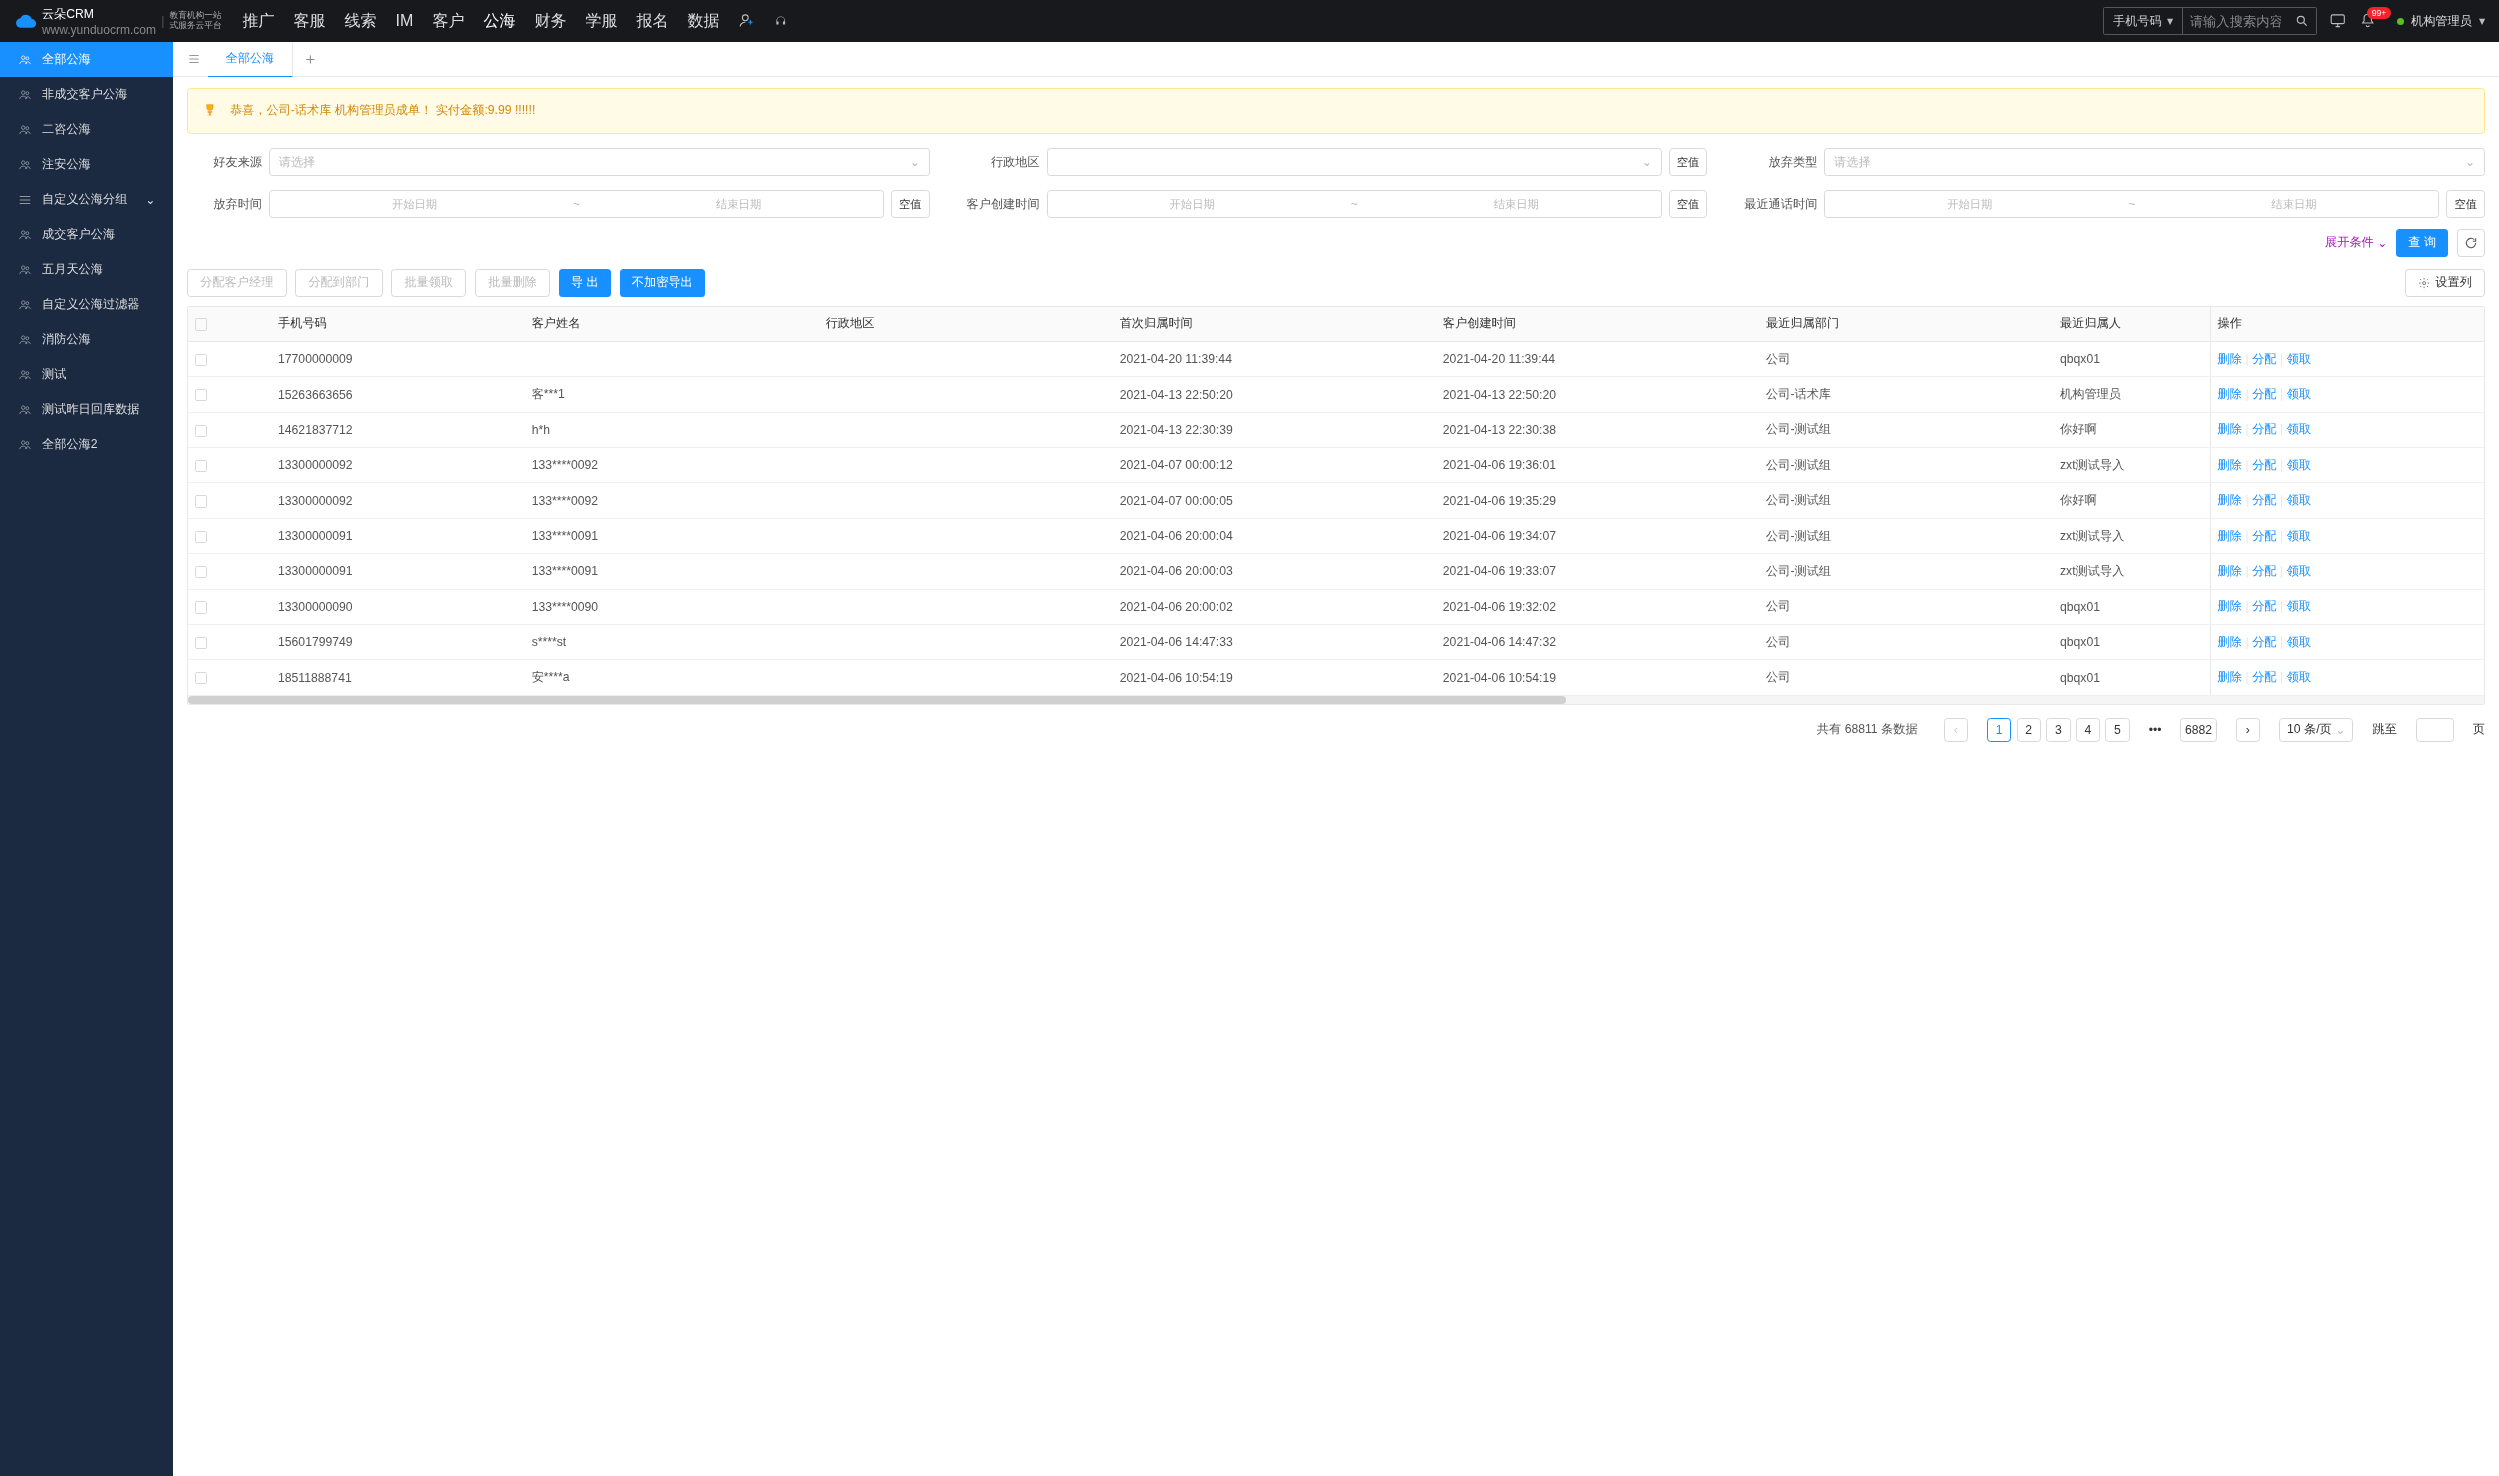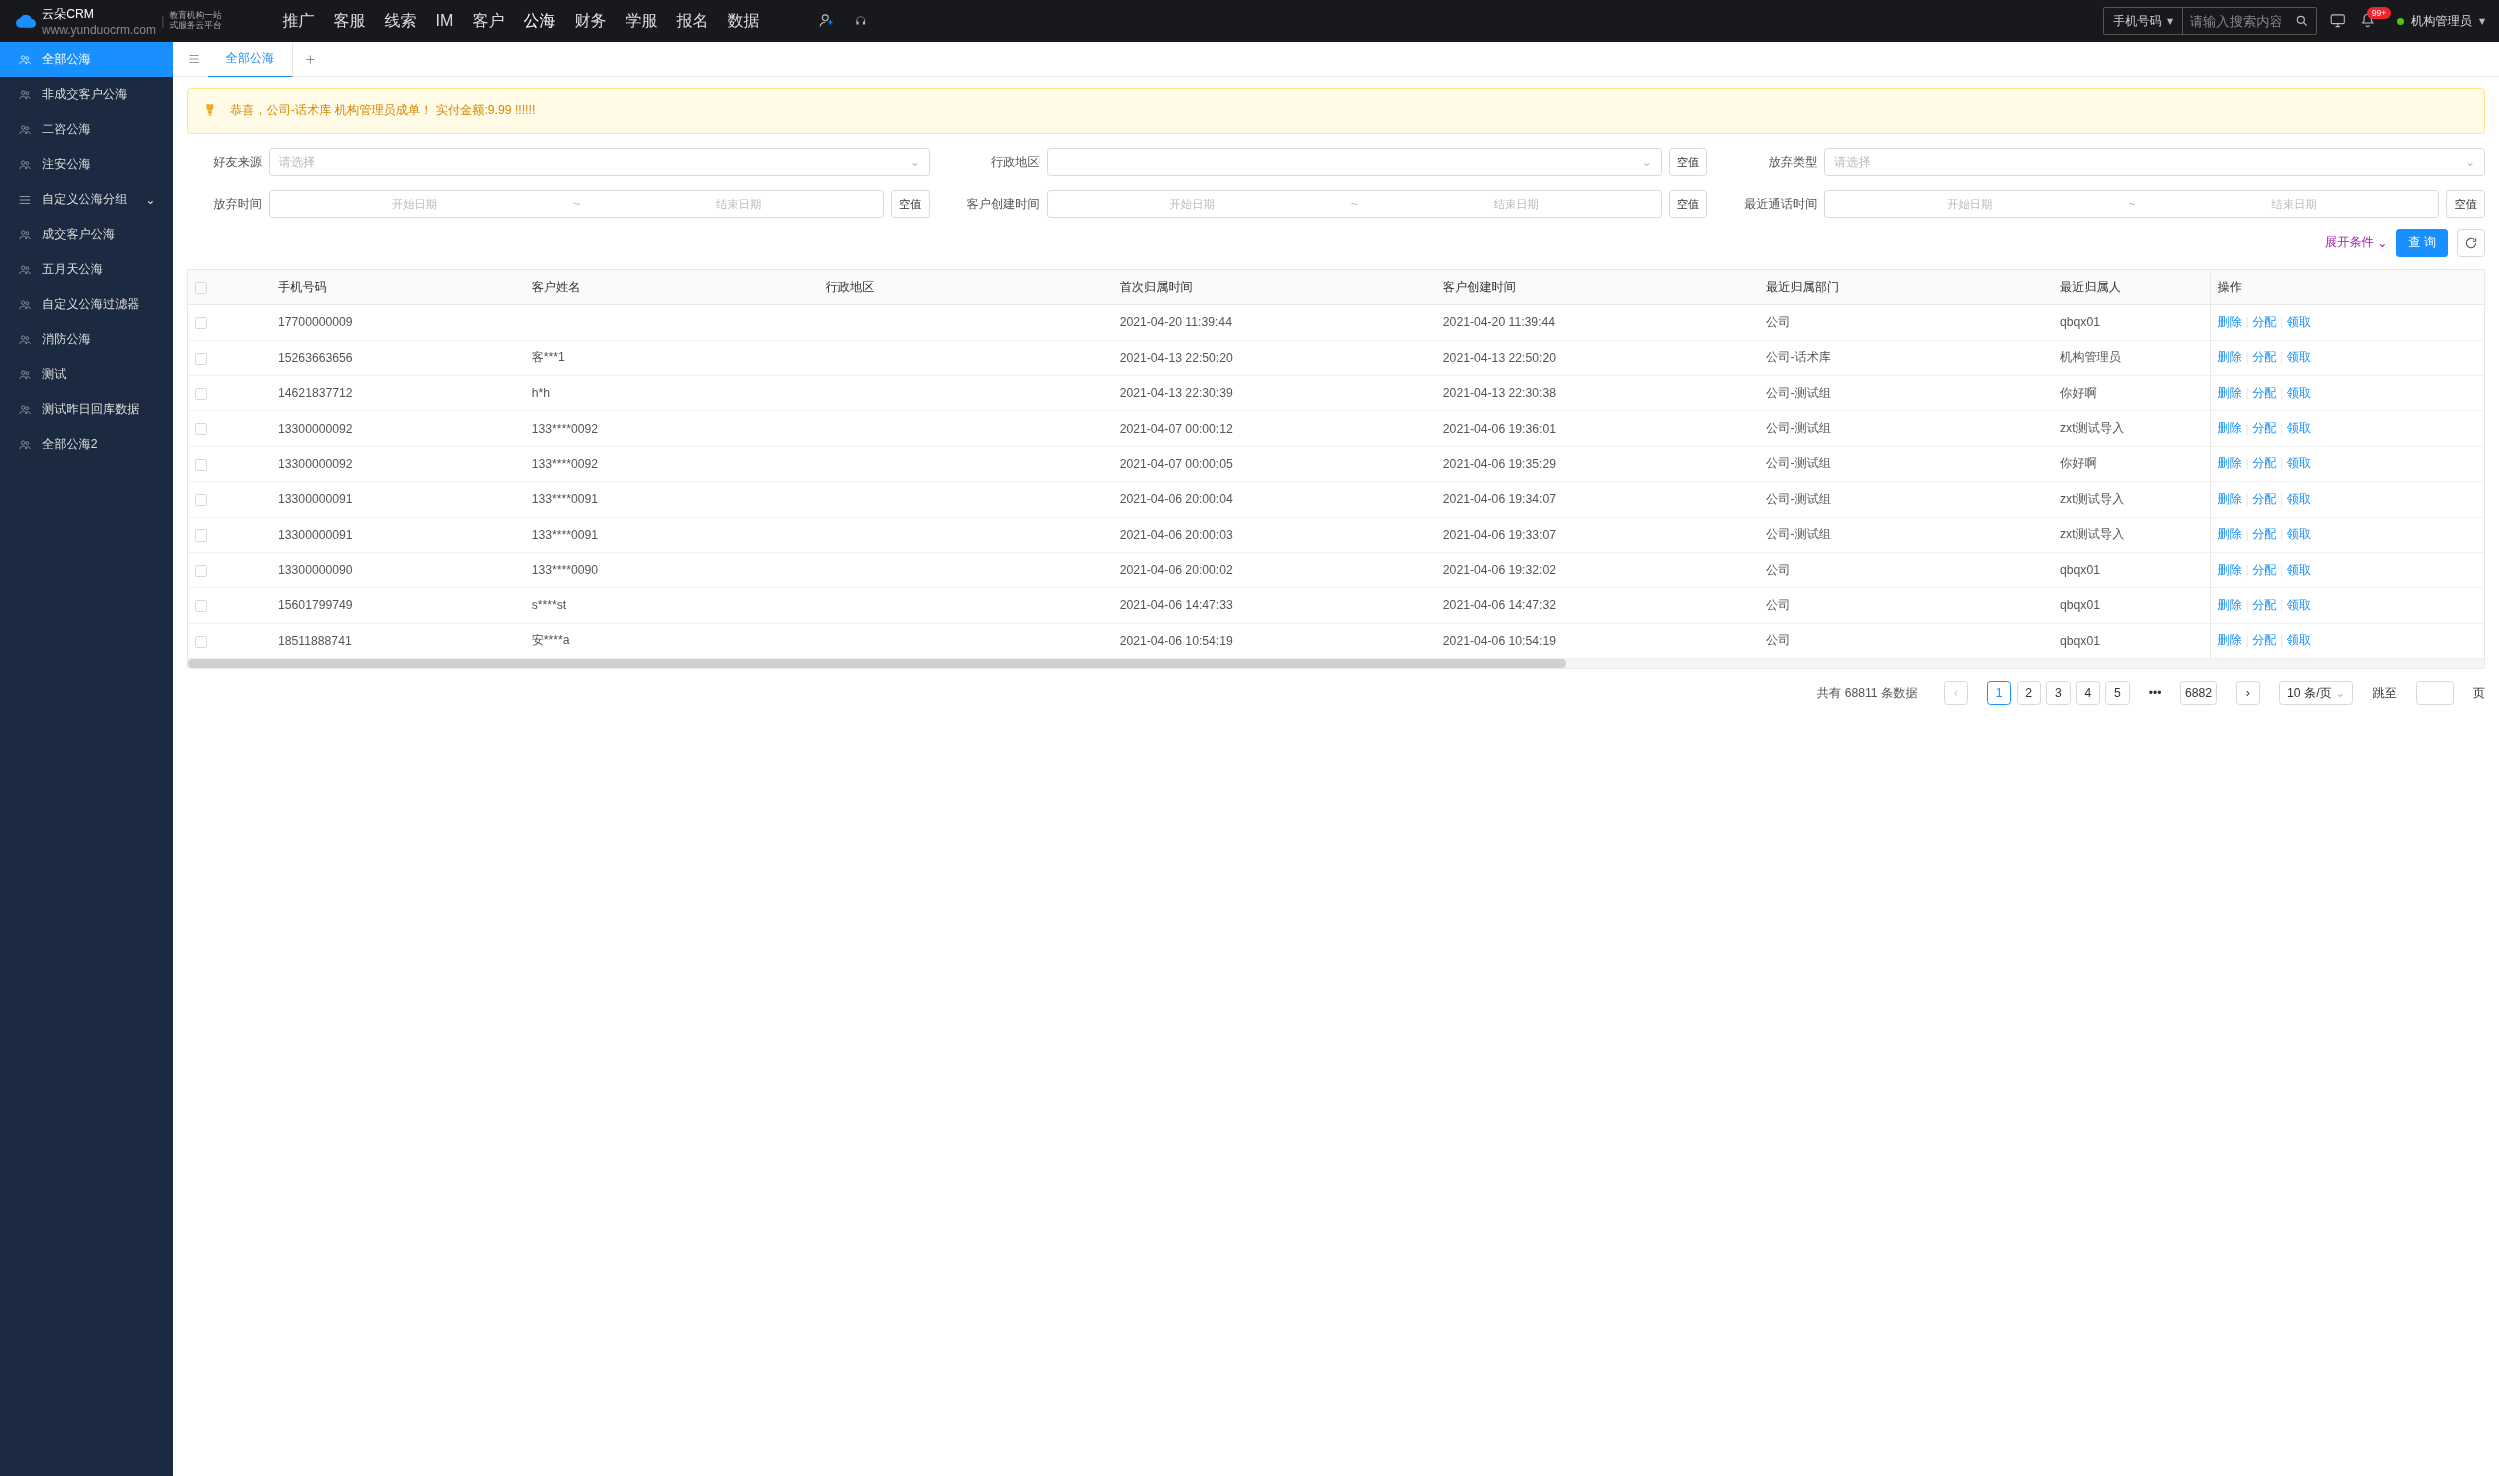--- a/index.html
+++ b/index.html
@@ -1,17 +1,17 @@
 <!DOCTYPE html>
 <html style="font-size:14px"><head>
 <meta charset="utf-8">
 <style>
 * { box-sizing: border-box; margin: 0; padding: 0; }
 body { font-family: -apple-system, BlinkMacSystemFont, "Segoe UI", "PingFang SC", "Hiragino Sans GB", "Microsoft YaHei", sans-serif; font-size: 12.2px; color: #333; background: #fff; }
-.header { background: #18191d; height: 42px; display: flex; align-items: center; padding: 0 14px; color: #ddd; gap: 40px; }
+.header { background: #18191d; height: 42px; display: flex; align-items: center; padding: 0 14px; color: #ddd; }
 .logo { display: flex; align-items: center; color: #fff; font-size: 12.2px; margin-right: 21px; white-space: nowrap; }
 .logo-icon { width: 24.4px; height: 17.5px; margin-right: 3.5px; display: inline-flex; align-items: center; justify-content: center; }
 .logo-sep { margin: 0 5.2px; color: #555; }
 .logo-sub { font-size: 8.7px; color: #aaa; line-height: 1.1; }
 .nav { display: flex; gap: 19px; align-items: center; }
 .nav-item { cursor: pointer; color: #ddd; font-size: 16px; }
 .nav-item.active { color: #fff; font-weight: 500; }
 .header-right { margin-left: auto; display: flex; align-items: center; gap: 12.2px; }
 .search-group { display: flex; align-items: center; border: 0.9px solid #555; border-radius: 1.7px; height: 28px; }
 .search-select { padding: 0 8.7px; color: #ccc; border-right: 0.9px solid #555; height: 100%; display: flex; align-items: center; gap: 5.2px; cursor: pointer; }
@@ -367,20 +367,37 @@
           <span>⌄</span>
         </span>
         <div class="btn btn-primary">查 询</div>
         <div class="btn btn-default btn-icon">
           <svg width="14" height="14" viewBox="0 0 24 24">
               <path d="M20 12a8 8 0 1 1-2.3-5.6M20 4v5h-5" fill="none" stroke="#555" stroke-width="1.8"></path>
             </svg>
         </div>
       </div>
 
+      <div class="action-bar">
+        <div class="btn btn-disabled">分配客户经理</div>
+        <div class="btn btn-disabled">分配到部门</div>
+        <div class="btn btn-disabled">批量领取</div>
+        <div class="btn btn-disabled">批量删除</div>
+        <div class="btn btn-primary">导 出</div>
+        <div class="btn btn-primary">不加密导出</div>
+        <div class="action-bar-right">
+          <div class="btn btn-default">
+            <svg width="12.2" height="12.2" viewBox="0 0 24 24" style="margin-right:5.2px">
+                <circle cx="12" cy="12" r="3" fill="none" stroke="#555" stroke-width="1.5"></circle>
+                <path d="M12 2v3M12 19v3M4.2 4.2l2.1 2.1M17.7 17.7l2.1 2.1M2 12h3M19 12h3M4.2 19.8l2.1-2.1M17.7 6.3l2.1-2.1" stroke="#555" stroke-width="1.5"></path>
+              </svg>
+            <span>设置列</span>
+          </div>
+        </div>
+      </div>
 
       <div class="table-wrap">
         <table class="table">
           <thead>
             <tr>
               <th class="col-cb"><span class="cb"></span></th>
               <th class="col-phone">手机号码</th>
               <th class="col-name">客户姓名</th>
               <th class="col-region">行政地区</th>
               <th class="col-time">首次归属时间</th>

